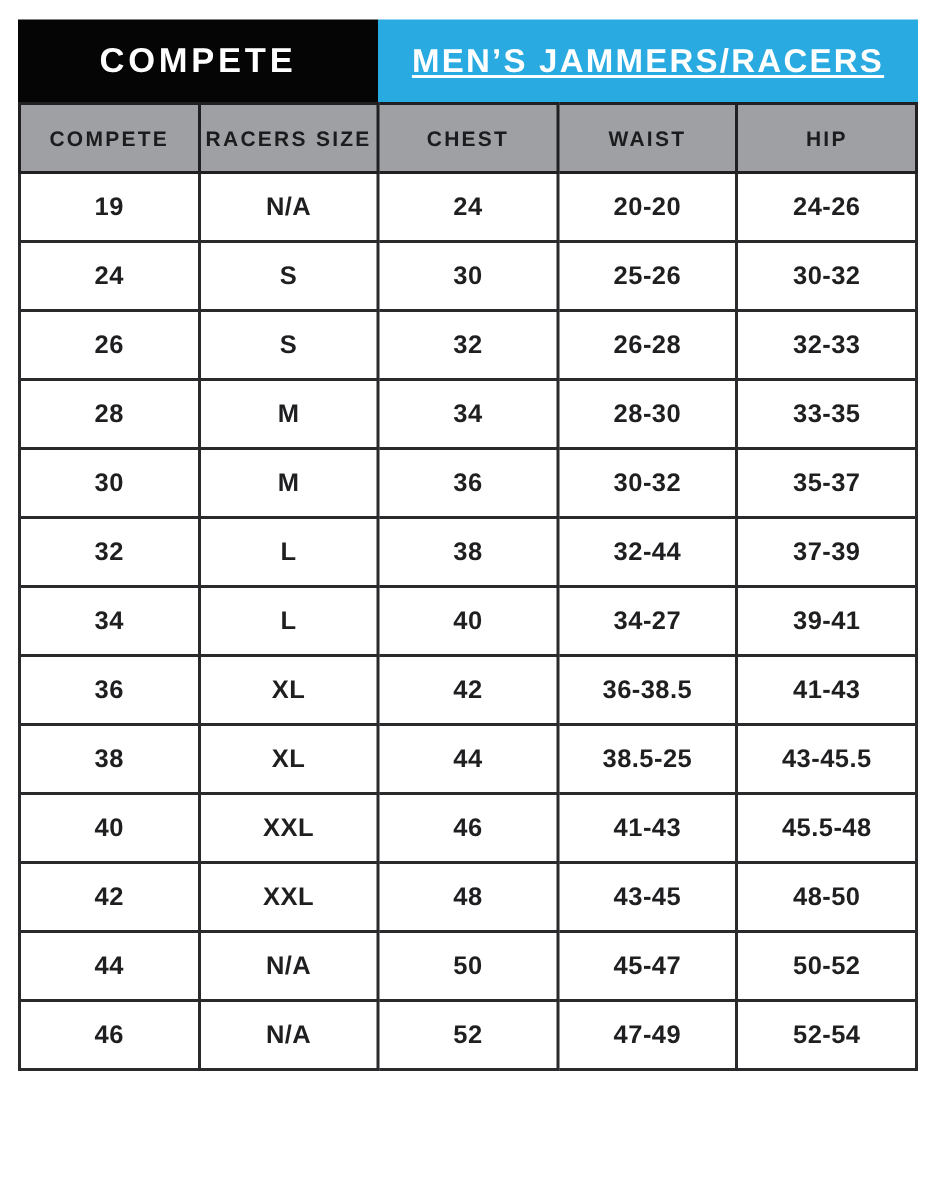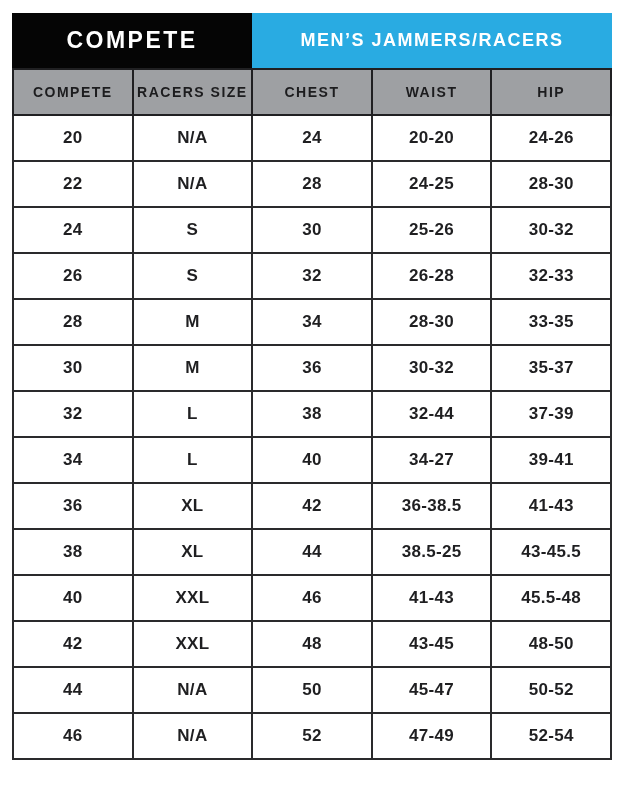--- a/index.html
+++ b/index.html
@@ -31,22 +31,23 @@
   }
   .brand-cell.black {
     width: 40%;
     background: var(--brand-bg, #050505);
     font-size: 23px;
     letter-spacing: 2.5px;
   }
   .brand-cell.blue {
     width: 60%;
     background: var(--category-bg, #29ABE2);
-    font-size: 18px;
+    font-size: 22px;
     letter-spacing: 1.5px;
+    text-decoration: underline;
   }
   table.size-table {
     border-collapse: collapse;
     width: 100%;
     table-layout: fixed;
   }
   table.size-table th {
     background: var(--colhead-bg, #9EA0A3);
     height: 44px;
     font-size: 14px;
@@ -84,32 +85,25 @@
       <tr id="head-row">
           <th>COMPETE</th>
           <th>RACERS SIZE</th>
           <th>CHEST</th>
           <th>WAIST</th>
           <th>HIP</th>
         </tr>
     </thead>
     <tbody id="body-rows">
         <tr>
-          <td>20</td>
+          <td>19</td>
           <td>N/A</td>
           <td>24</td>
           <td>20-20</td>
           <td>24-26</td>
-        </tr>
-        <tr>
-          <td>22</td>
-          <td>N/A</td>
-          <td>28</td>
-          <td>24-25</td>
-          <td>28-30</td>
         </tr>
         <tr>
           <td>24</td>
           <td>S</td>
           <td>30</td>
           <td>25-26</td>
           <td>30-32</td>
         </tr>
         <tr>
           <td>26</td>

